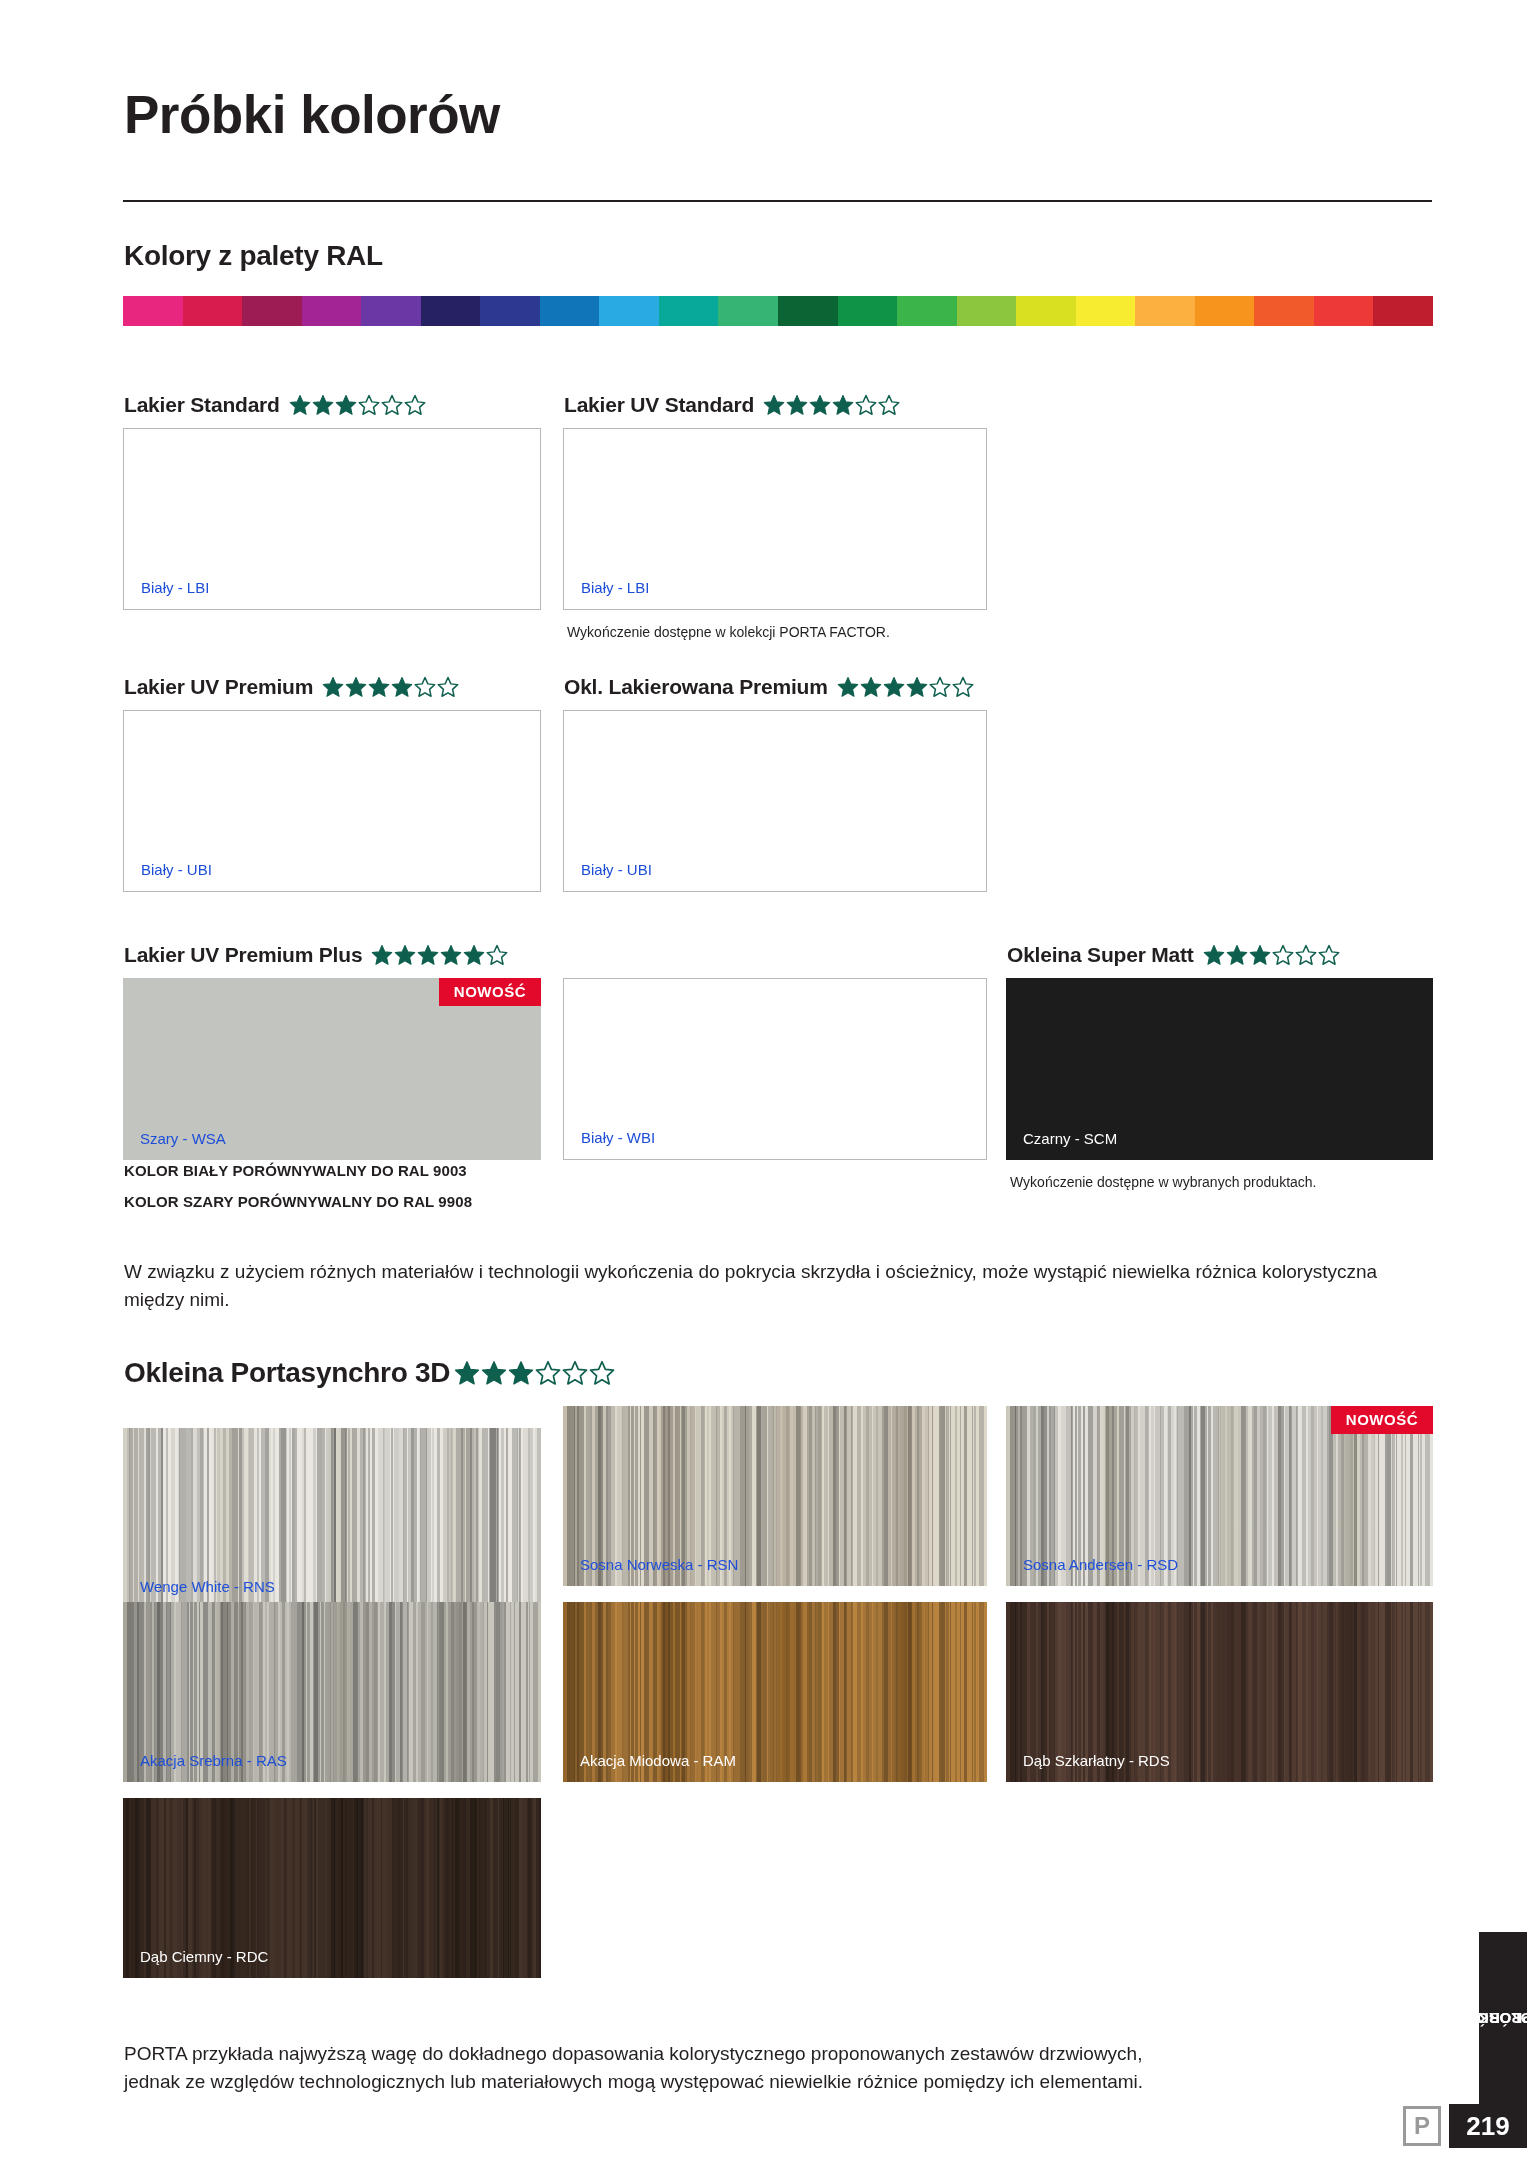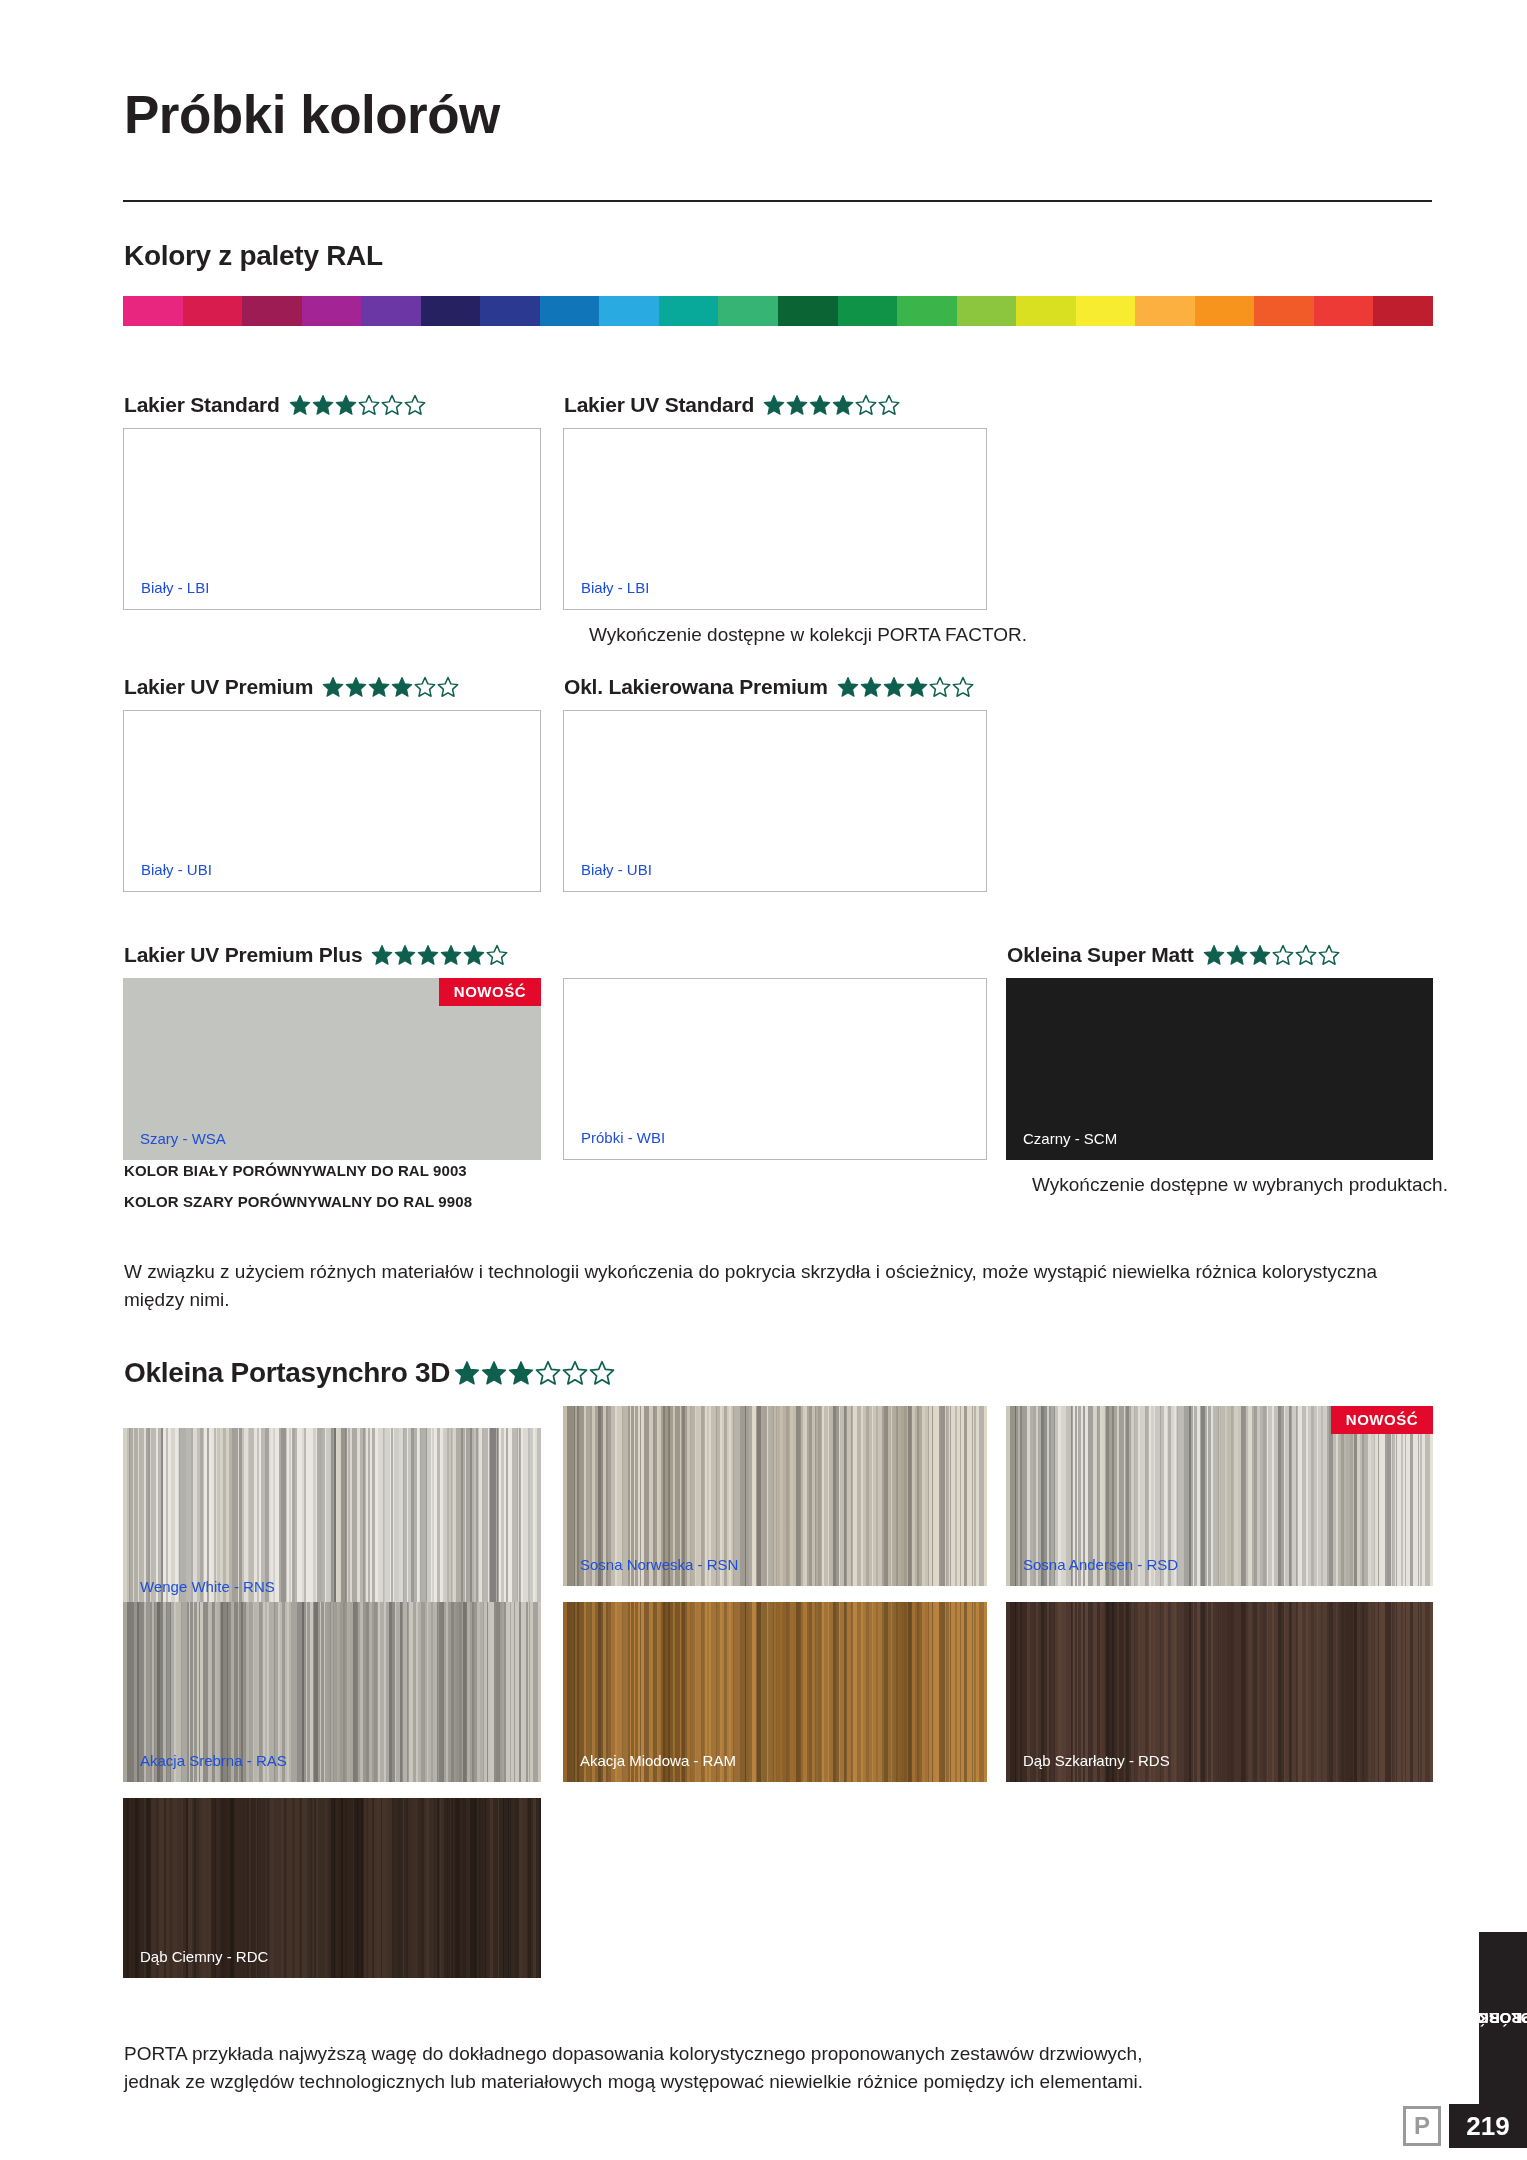--- a/index.html
+++ b/index.html
@@ -104,24 +104,23 @@
     font-size: 15px;
     font-weight: bold;
     letter-spacing: 0.5px;
     padding: 6px 15px 7px 15px;
     line-height: 1;
   }
 
   
   .note {
     position: absolute;
-    font-size: 19px;
-    color: #231f20;
-    white-space: nowrap;
-    margin-left: 22px;
+    font-size: 14px;
+    color: #231f20;
+    white-space: nowrap;
   }
   .note-bold {
     position: absolute;
     font-size: 15px;
     font-weight: bold;
     color: #231f20;
     white-space: nowrap;
     letter-spacing: 0.1px;
   }
   .para {
@@ -352,21 +351,21 @@
           <svg width="22" height="22" viewBox="0 0 24 24">
             <polygon points="12,1.6 15.1,8.6 22.6,9.4 17,14.6 18.6,22.1 12,18.3 5.4,22.1 7,14.6 1.4,9.4 8.9,8.6" fill="none" stroke="#0f5f4e" stroke-width="1.6" stroke-linejoin="round"></polygon>
           </svg>
         </span>
       </div>
       <div class="swatch noborder" style="left: 123px; top: 978px; width: 418px; height: 182px; background: rgb(194, 196, 191);">
         <div class="swatch-label">Szary - WSA</div>
         <div class="badge-new">NOWOŚĆ</div>
       </div>
       <div class="swatch" style="left: 563px; top: 978px; width: 424px; height: 182px; background: rgb(255, 255, 255);">
-        <div class="swatch-label">Próbki - WBI</div>
+        <div class="swatch-label">Biały - WBI</div>
       </div>
       <div class="swatch-head" style="left: 1007px; top: 943px;">
         <span>Okleina Super Matt</span>
         <span class="stars">
           <svg width="22" height="22" viewBox="0 0 24 24">
             <polygon points="12,1.6 15.1,8.6 22.6,9.4 17,14.6 18.6,22.1 12,18.3 5.4,22.1 7,14.6 1.4,9.4 8.9,8.6" fill="#0f5f4e" stroke="#0f5f4e" stroke-width="1.2" stroke-linejoin="round"></polygon>
           </svg>
           <svg width="22" height="22" viewBox="0 0 24 24">
             <polygon points="12,1.6 15.1,8.6 22.6,9.4 17,14.6 18.6,22.1 12,18.3 5.4,22.1 7,14.6 1.4,9.4 8.9,8.6" fill="#0f5f4e" stroke="#0f5f4e" stroke-width="1.2" stroke-linejoin="round"></polygon>
           </svg>

